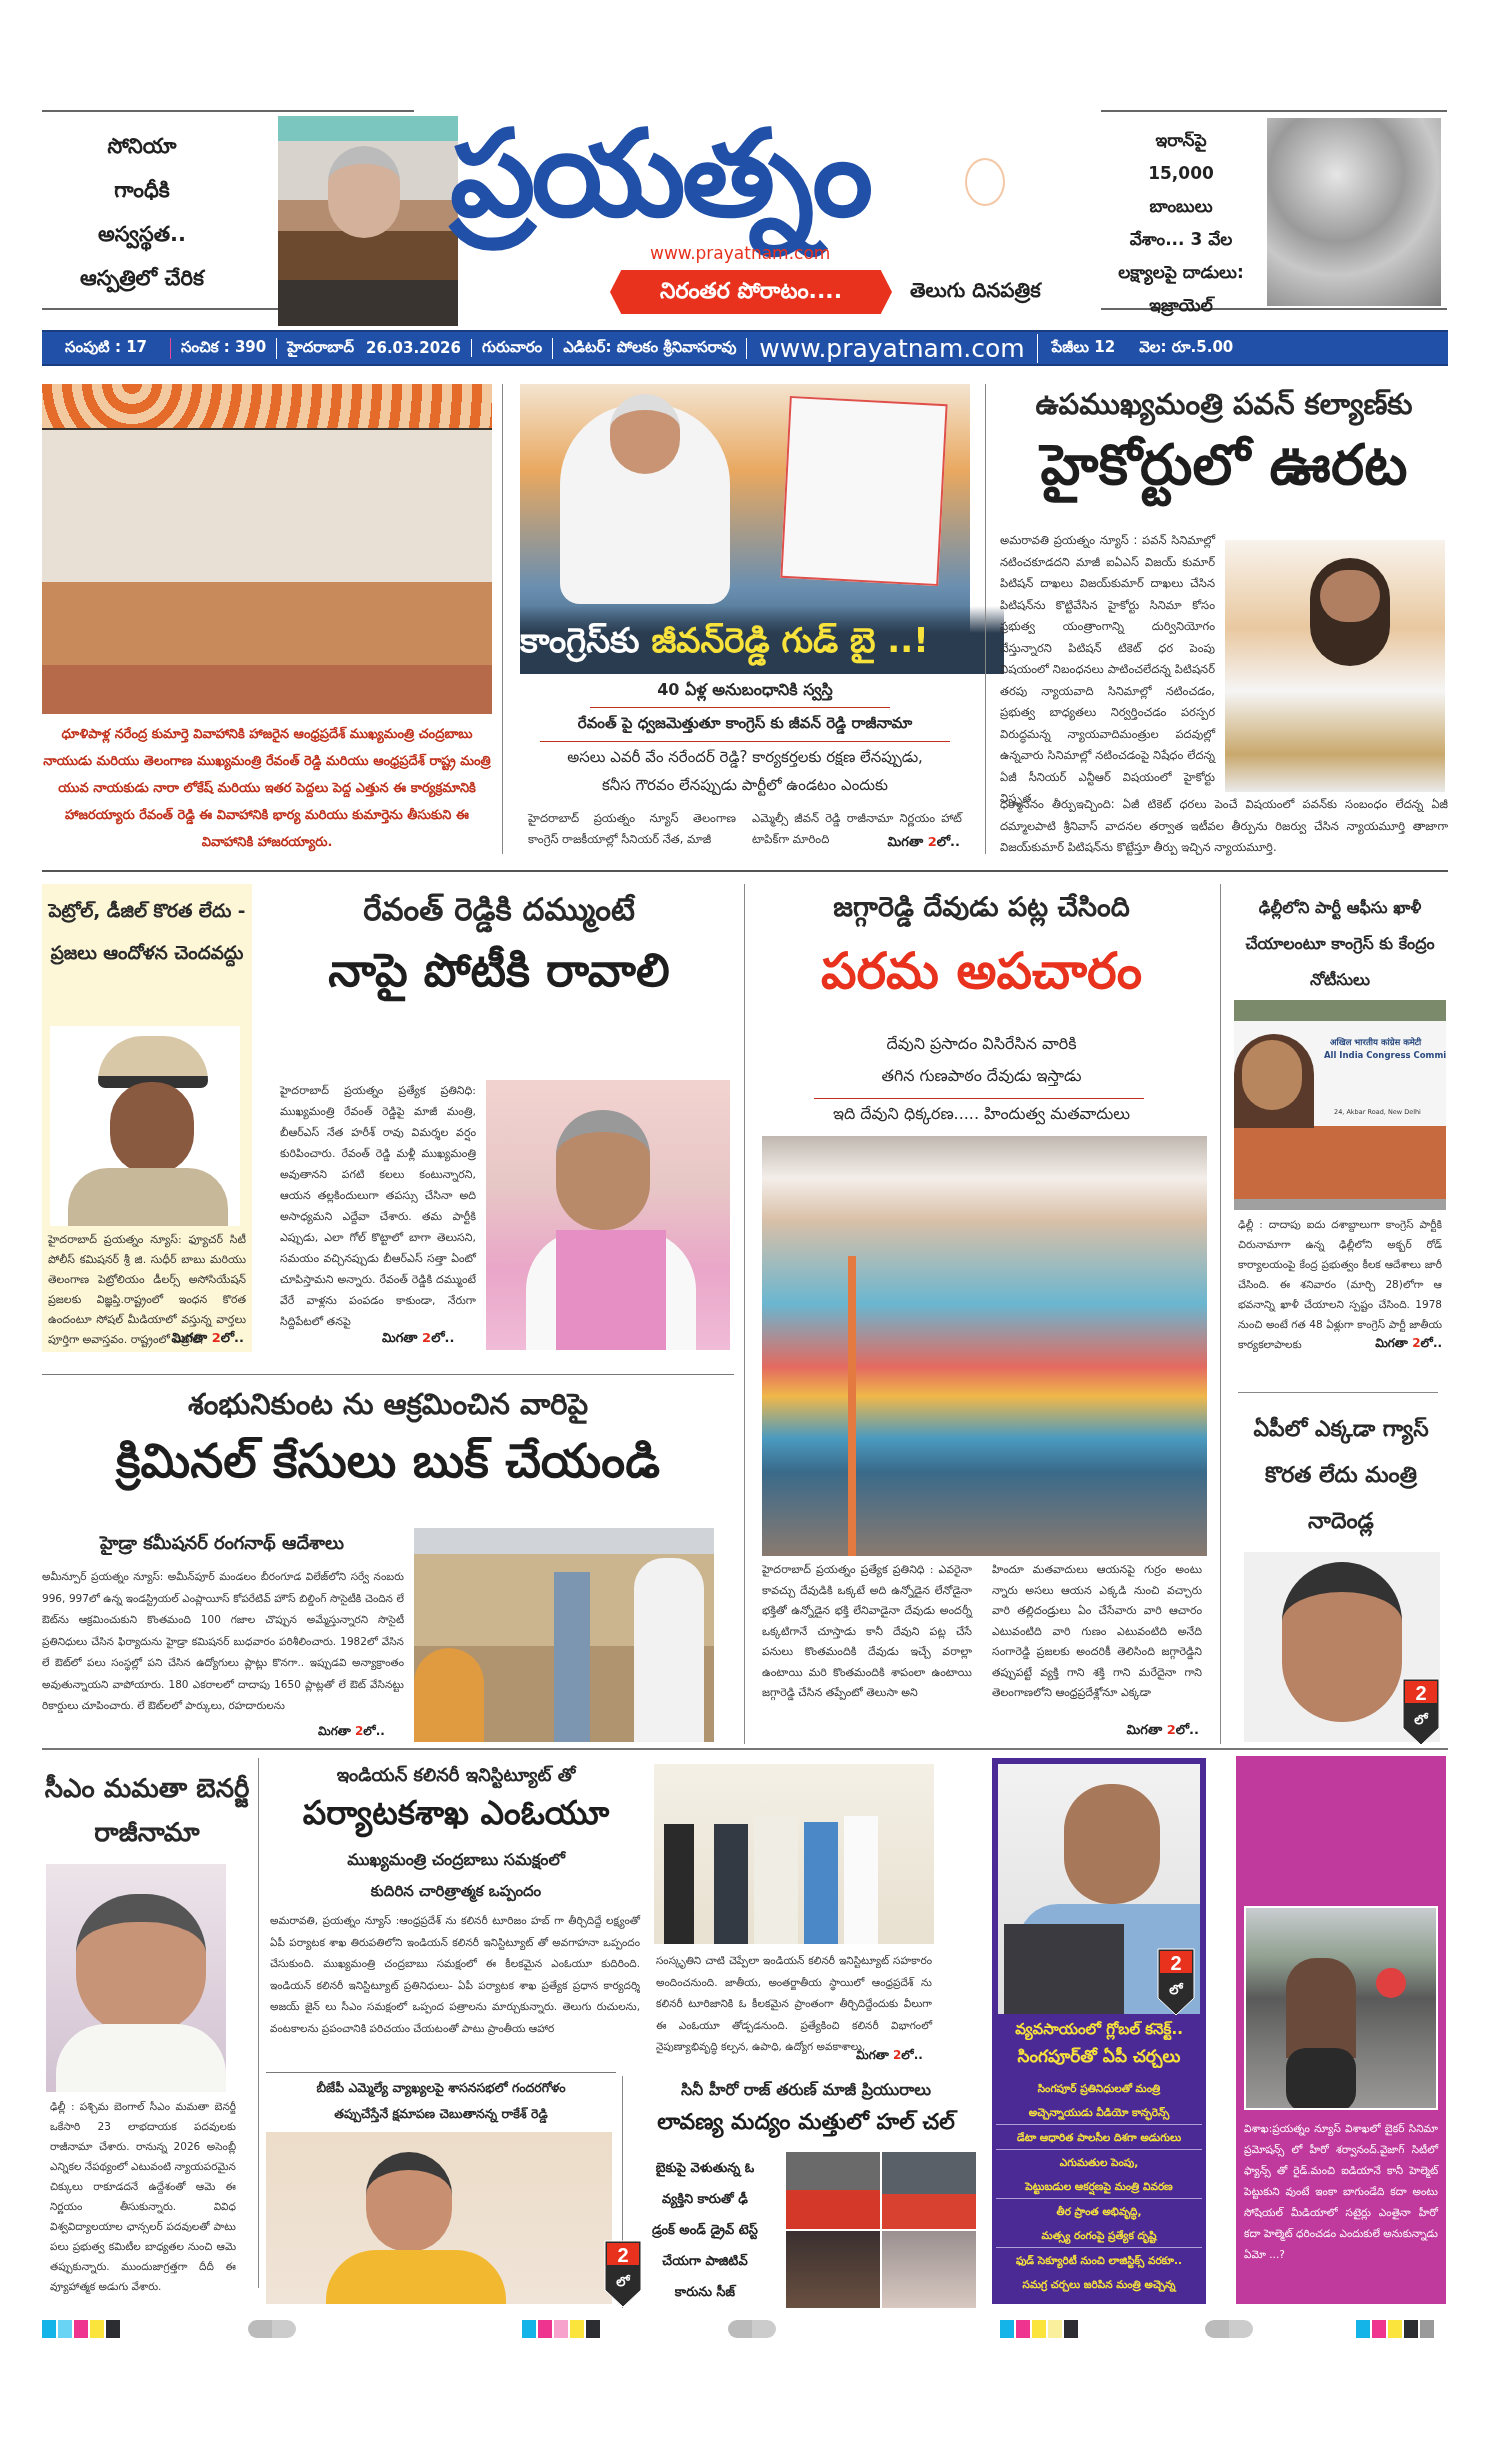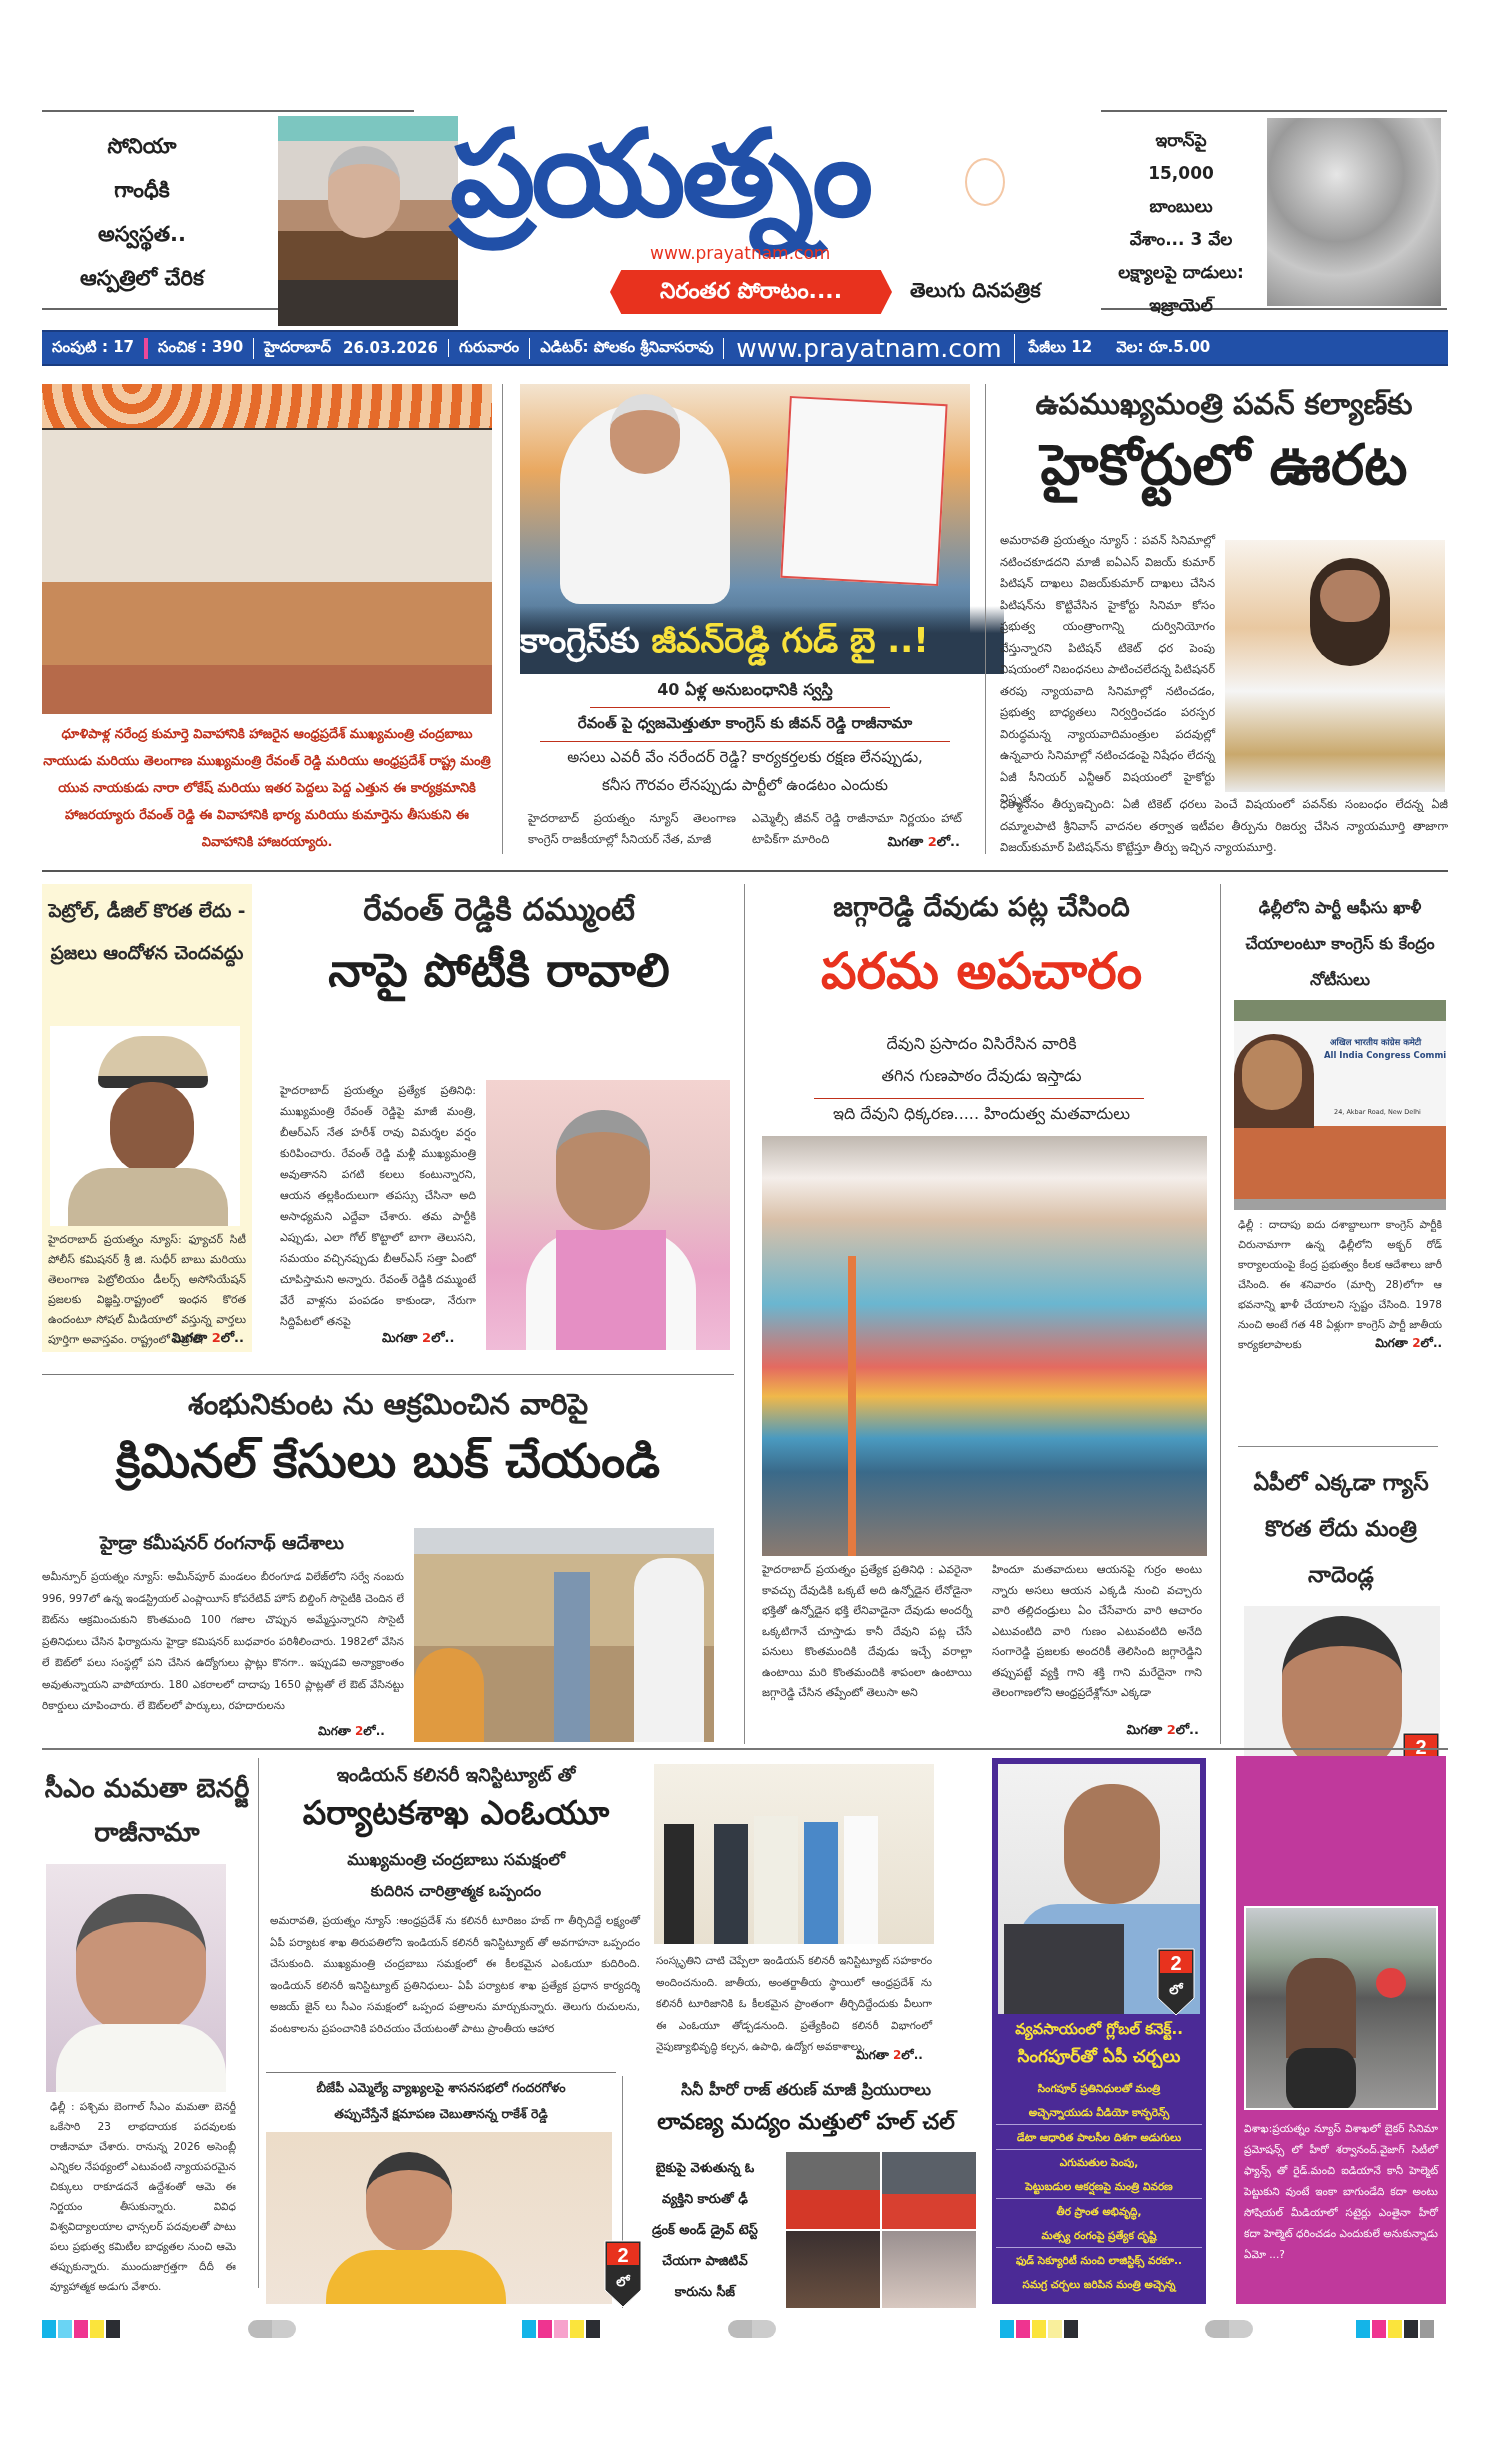--- a/index.html
+++ b/index.html
@@ -47,21 +47,21 @@
     <div>15,000</div>
     <div>బాంబులు</div>
     <div>వేశాం... 3 వేల</div>
     <div>లక్ష్యాలపై దాడులు:</div>
     <div>ఇజ్రాయెల్</div>
   </div>
   <div class="photo" style="left:166px;top:6px;width:174px;height:188px;background:radial-gradient(circle at 40% 30%,#e6e6e6,#9a9a9a 40%,#c8c8c8 60%,#7d7d7d)"></div>
 </div>
 
 <div class="abs" style="left:42px;top:330px;width:1406px;height:36px;background:#2150a8;border-top:2px solid #1a3c80;border-bottom:2px solid #1a3c80;color:#fff;font-weight:bold;display:flex;align-items:center;font-size:15px;white-space:nowrap">
-  <span style="padding:0 10px;border-right:4px solid #ec4899">సంపుటి : 17</span>
+  <span style="padding:0 23px;border-right:1px solid #ec4899">సంపుటి : 17</span>
   <span style="padding:0 10px;border-right:1px solid #fff">సంచిక : 390</span>
   <span style="padding:0 8px 0 10px">హైదరాబాద్</span>
   <span style="padding:0 10px 0 4px;border-right:1px solid #fff">26.03.2026</span>
   <span style="padding:0 10px;border-right:1px solid #fff">గురువారం</span>
   <span style="padding:0 10px;border-right:1px solid #fff">ఎడిటర్: పోలకం శ్రీనివాసరావు</span>
   <span style="padding:0 12px;font-size:25px;font-weight:normal;border-right:1px solid #fff">www.prayatnam.com</span>
   <span style="padding:0 14px">పేజీలు 12</span>
   <span style="padding:0 10px">వెల: రూ.5.00</span>
 </div>
 
@@ -172,21 +172,21 @@
   <div class="hl" style="position:absolute;left:0;top:148px;width:360px;font-size:18px">హైడ్రా కమీషనర్ రంగనాథ్ ఆదేశాలు</div>
   <div class="body" style="position:absolute;left:0;top:182px;width:362px;font-size:10.5px;line-height:21.5px">అమీన్పూర్ ప్రయత్నం న్యూస్: అమీన్‌పూర్ మండలం బీరంగూడ విలేజ్‌లోని సర్వే నంబరు 996, 997లో ఉన్న ఇండస్ట్రియల్ ఎంప్లాయీస్ కోపరేటివ్ హౌస్ బిల్డింగ్ సొసైటీకి చెందిన లే ఔట్‌ను ఆక్రమించుకుని కొంతమంది 100 గజాల చొప్పున అమ్మేస్తున్నారని సొసైటీ ప్రతినిధులు చేసిన ఫిర్యాదును హైడ్రా కమిషనర్ బుధవారం పరిశీలించారు. 1982లో వేసిన లే ఔట్‌లో పలు సంస్థల్లో పని చేసిన ఉద్యోగులు ప్లాట్లు కొనగా.. ఇప్పుడవి అన్యాక్రాంతం అవుతున్నాయని వాపోయారు. 180 ఎకరాలలో దాదాపు 1650 ప్లాట్లతో లే ఔట్ వేసినట్టు రికార్డులు చూపించారు. లే ఔట్‌లలో పార్కులు, రహదారులను</div>
   <div class="more" style="position:absolute;left:276px;top:340px;font-size:12px"><span>మిగతా </span><b>2</b><span>లో..</span></div>
   <div class="photo" style="left:372px;top:144px;width:300px;height:214px;background:linear-gradient(180deg,#d0d4d8 0 12%,#cbb58e 12% 55%,#b09470 55%)">
     <div style="position:absolute;left:220px;top:30px;width:70px;height:190px;background:#f2f2f2;border-radius:30px 30px 0 0"></div>
     <div style="position:absolute;left:140px;top:44px;width:36px;height:170px;background:#7c95b0"></div>
     <div style="position:absolute;left:0;top:120px;width:70px;height:100px;background:#e09a40;border-radius:40px 40px 0 0"></div>
   </div>
 </div>
 
-<div class="abs" style="left:1232px;top:1446px;width:216px;height:366px;">
+<div class="abs" style="left:1232px;top:1392px;width:216px;height:366px;">
   <div class="rule" style="left:6px;top:0;width:200px;height:1px;background:#888"></div>
   <div class="hl" style="position:absolute;left:14px;top:14px;width:190px;font-size:22px;line-height:46px">ఏపీలో ఎక్కడా గ్యాస్ కొరత లేదు మంత్రి నాదెండ్ల</div>
   <div class="photo" style="left:12px;top:160px;width:196px;height:190px;background:#f0f0f0">
     <div style="position:absolute;left:38px;top:10px;width:120px;height:160px;border-radius:60px;background:#b88264;border-top:30px solid #333"></div>
   </div>
   <div class="badge2" style="left:170px;top:286px"><svg width="38" height="68" viewBox="0 0 38 68">
         <polygon points="1,1 37,1 37,50 19,67 1,50" fill="#2b2b2b" stroke="#fff" stroke-width="1"></polygon>
         <rect x="3" y="3" width="32" height="22" fill="#e8321e"></rect>
         <text x="19" y="22" text-anchor="middle" font-size="20" font-weight="bold" fill="#fff" font-family="Liberation Sans,sans-serif">2</text>
         <text x="19" y="46" text-anchor="middle" font-size="13" font-weight="bold" fill="#fff" font-family="DejaVu Sans,sans-serif">లో</text>

